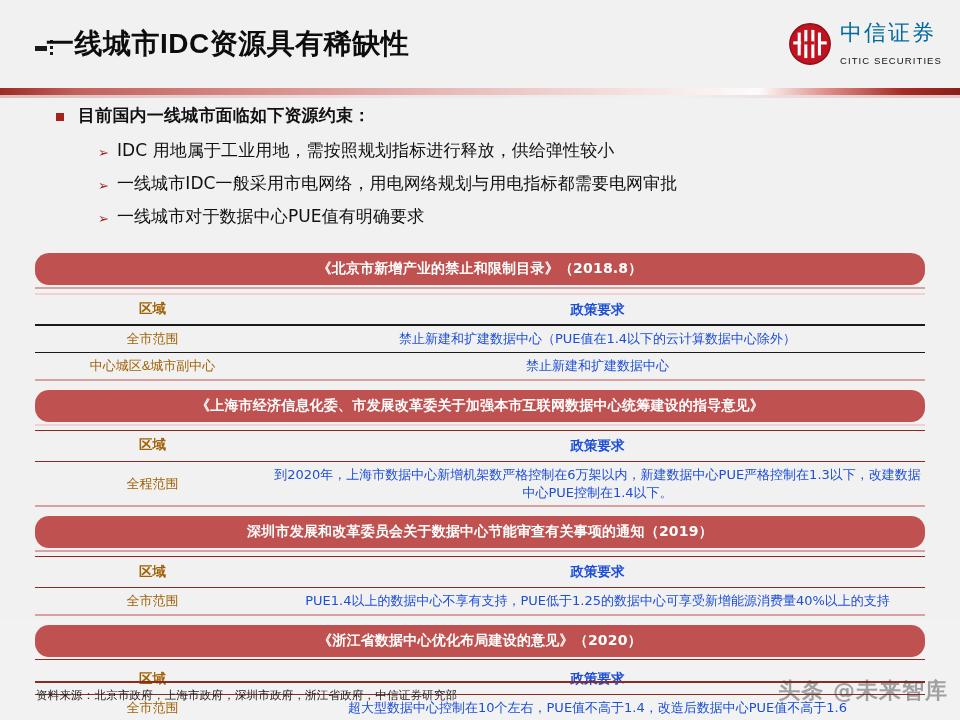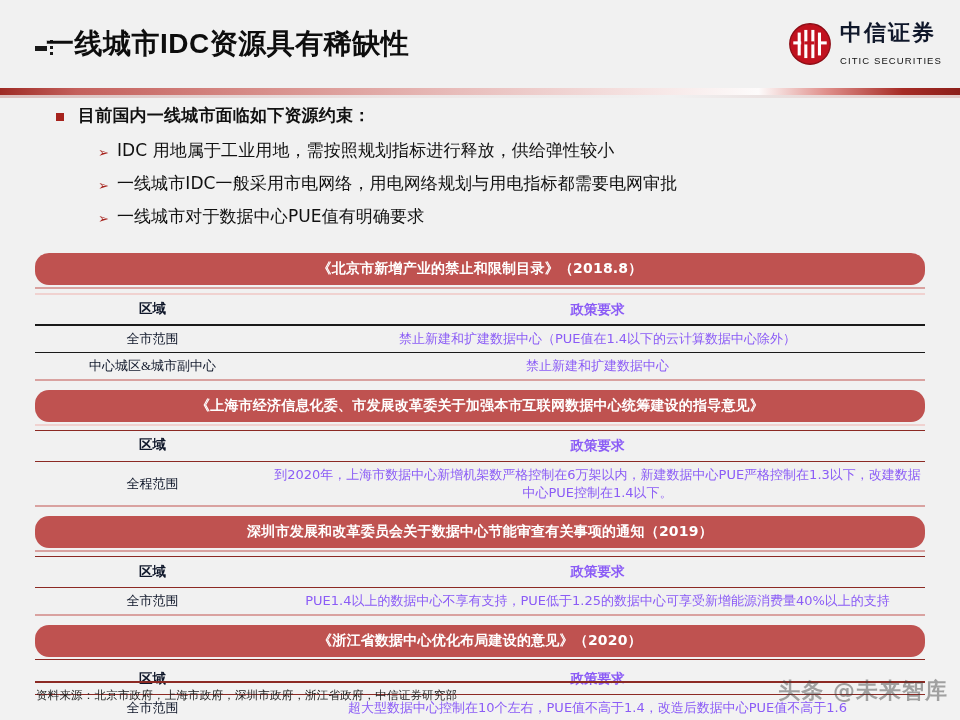--- a/index.html
+++ b/index.html
@@ -41,21 +41,21 @@
   }
 
   
   .logo {
     position: absolute; right: 18px; top: 22px;
     display: flex; align-items: center; gap: 8px;
   }
   .logo-mark { width: 44px; height: 44px; }
   .logo-text { display: flex; flex-direction: column; line-height: 1; }
   .logo-cn {
-    font-size: 22px; font-weight: bold; color: #0f172a;
+    font-size: 22px; font-weight: normal; color: #0369a1;
     letter-spacing: 2px; font-family: "DejaVu Sans", sans-serif;
   }
   .logo-en {
     font-size: 9.5px; color: #111; letter-spacing: 1.1px;
     margin-top: 12px; font-weight: normal;
   }
 
   
   .divider {
     position: absolute; left: 0; top: 88px; width: 960px; height: 7px;
@@ -113,28 +113,28 @@
   .rule-light { height: 2px; background: #d9a2a0; }
   .rule-pink  { height: 2px; background: #f0d2d0; }
   .rule-dark  { height: 1.5px; background: #1a1a1a; }
   .rule-red   { height: 1.5px; background: #8c2a24; }
   .gap-sm { height: 4px; }
   .gap-xs { height: 2px; }
 
   .row { display: flex; width: 890px; }
   .cell-region {
     width: 235px; flex: none; text-align: center;
-    font-size: 13px; color: #0f172a;
-    font-family: Liberation Serif, serif;
+    font-size: 13px; color: #a16207;
+    font-family: Liberation Sans, sans-serif;
     display: flex; align-items: center; justify-content: center;
     padding: 4px 2px;
   }
   .cell-policy {
     flex: 1; text-align: center;
-    font-size: 13px; color: #8b5cf6;
+    font-size: 13px; color: #1d4ed8;
     font-family: "DejaVu Sans", sans-serif;
     display: flex; align-items: center; justify-content: center;
     padding: 4px 4px; line-height: 1.35;
   }
   .hdr .cell-region, .hdr .cell-policy {
     font-weight: bold; font-size: 13.5px; padding: 5px 2px 6px;
   }
 
   
   .footer-rule {

